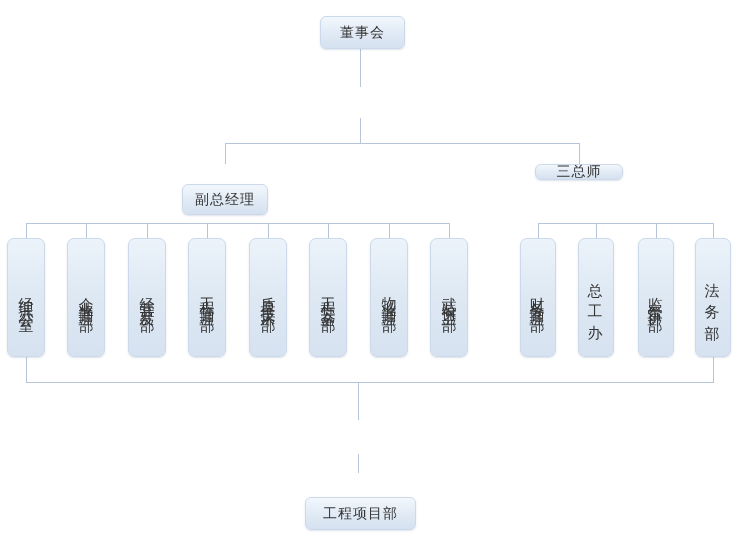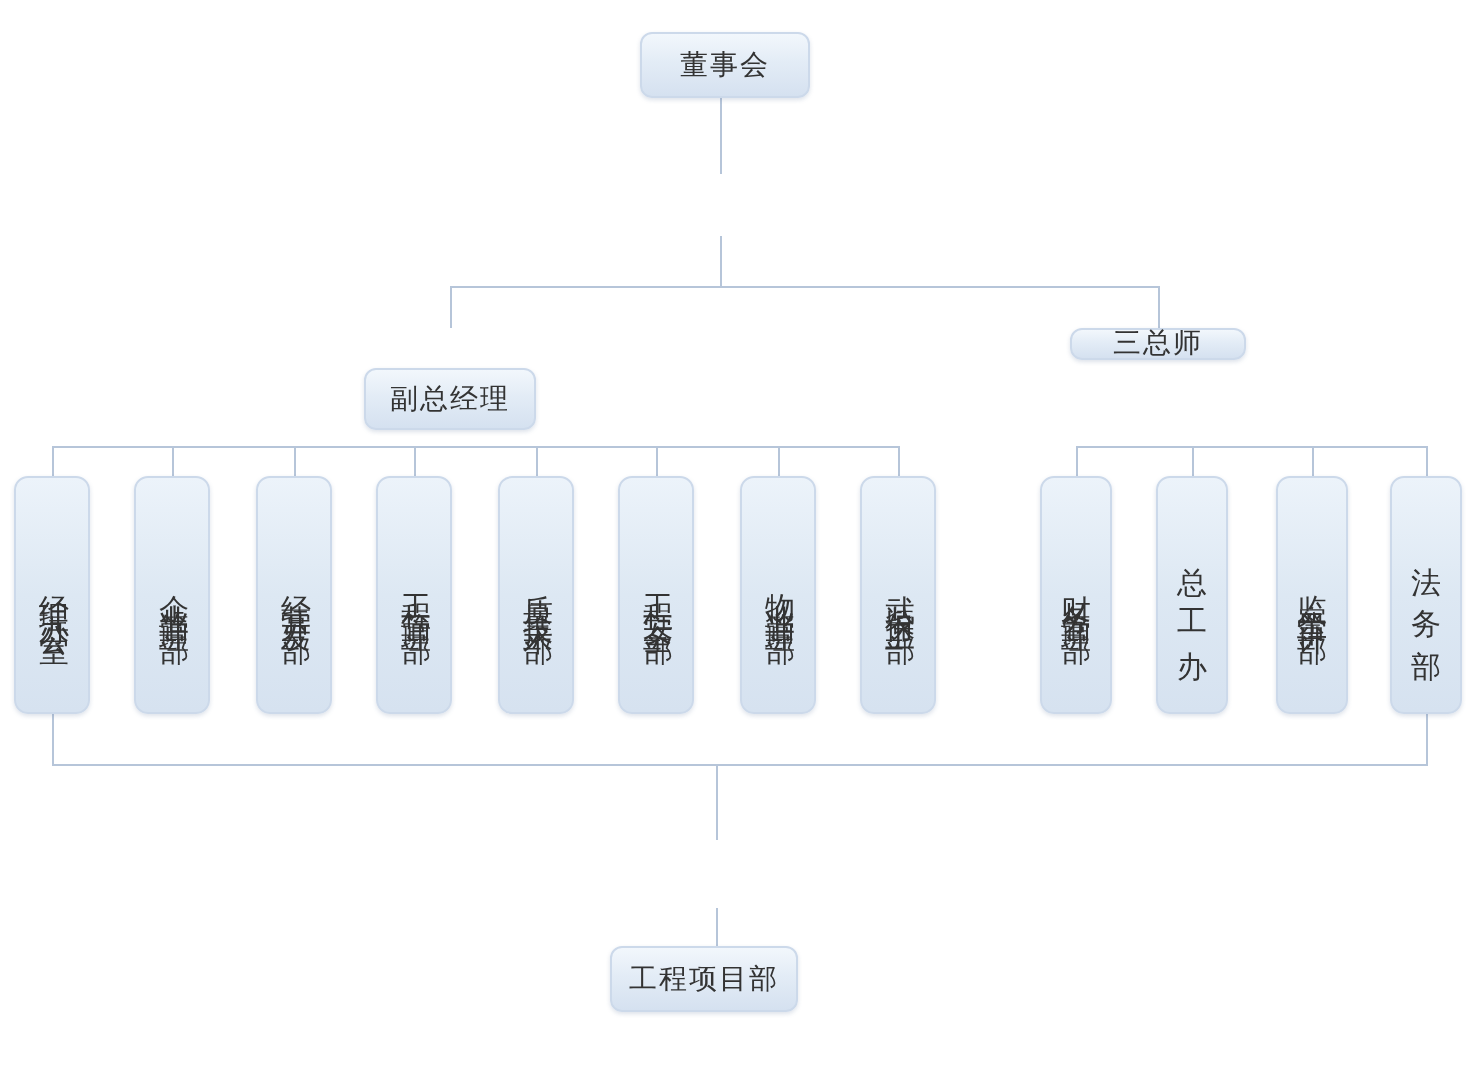--- a/index.html
+++ b/index.html
@@ -98,15 +98,15 @@
   <div class="dept" style="left:249px;">质量技术部</div>
   <div class="dept" style="left:309px;">工程安全部</div>
   <div class="dept" style="left:370px;">物业管理部</div>
   <div class="dept" style="left:430px;">武装保卫部</div>
 
   <div class="dept narrow" style="left:520px;">财务管理部</div>
   <div class="dept narrow spread" style="left:578px;">总工办</div>
   <div class="dept narrow" style="left:638px;">监察审计部</div>
   <div class="dept narrow spread" style="left:695px;">法务部</div>
 
-  <div class="node" style="left:305px; top:473px; width:94px; height:33px;">工程项目部</div>
+  <div class="node" style="left:305px; top:497px; width:111px; height:33px;">工程项目部</div>
 
 </div>
 
 </body></html>

